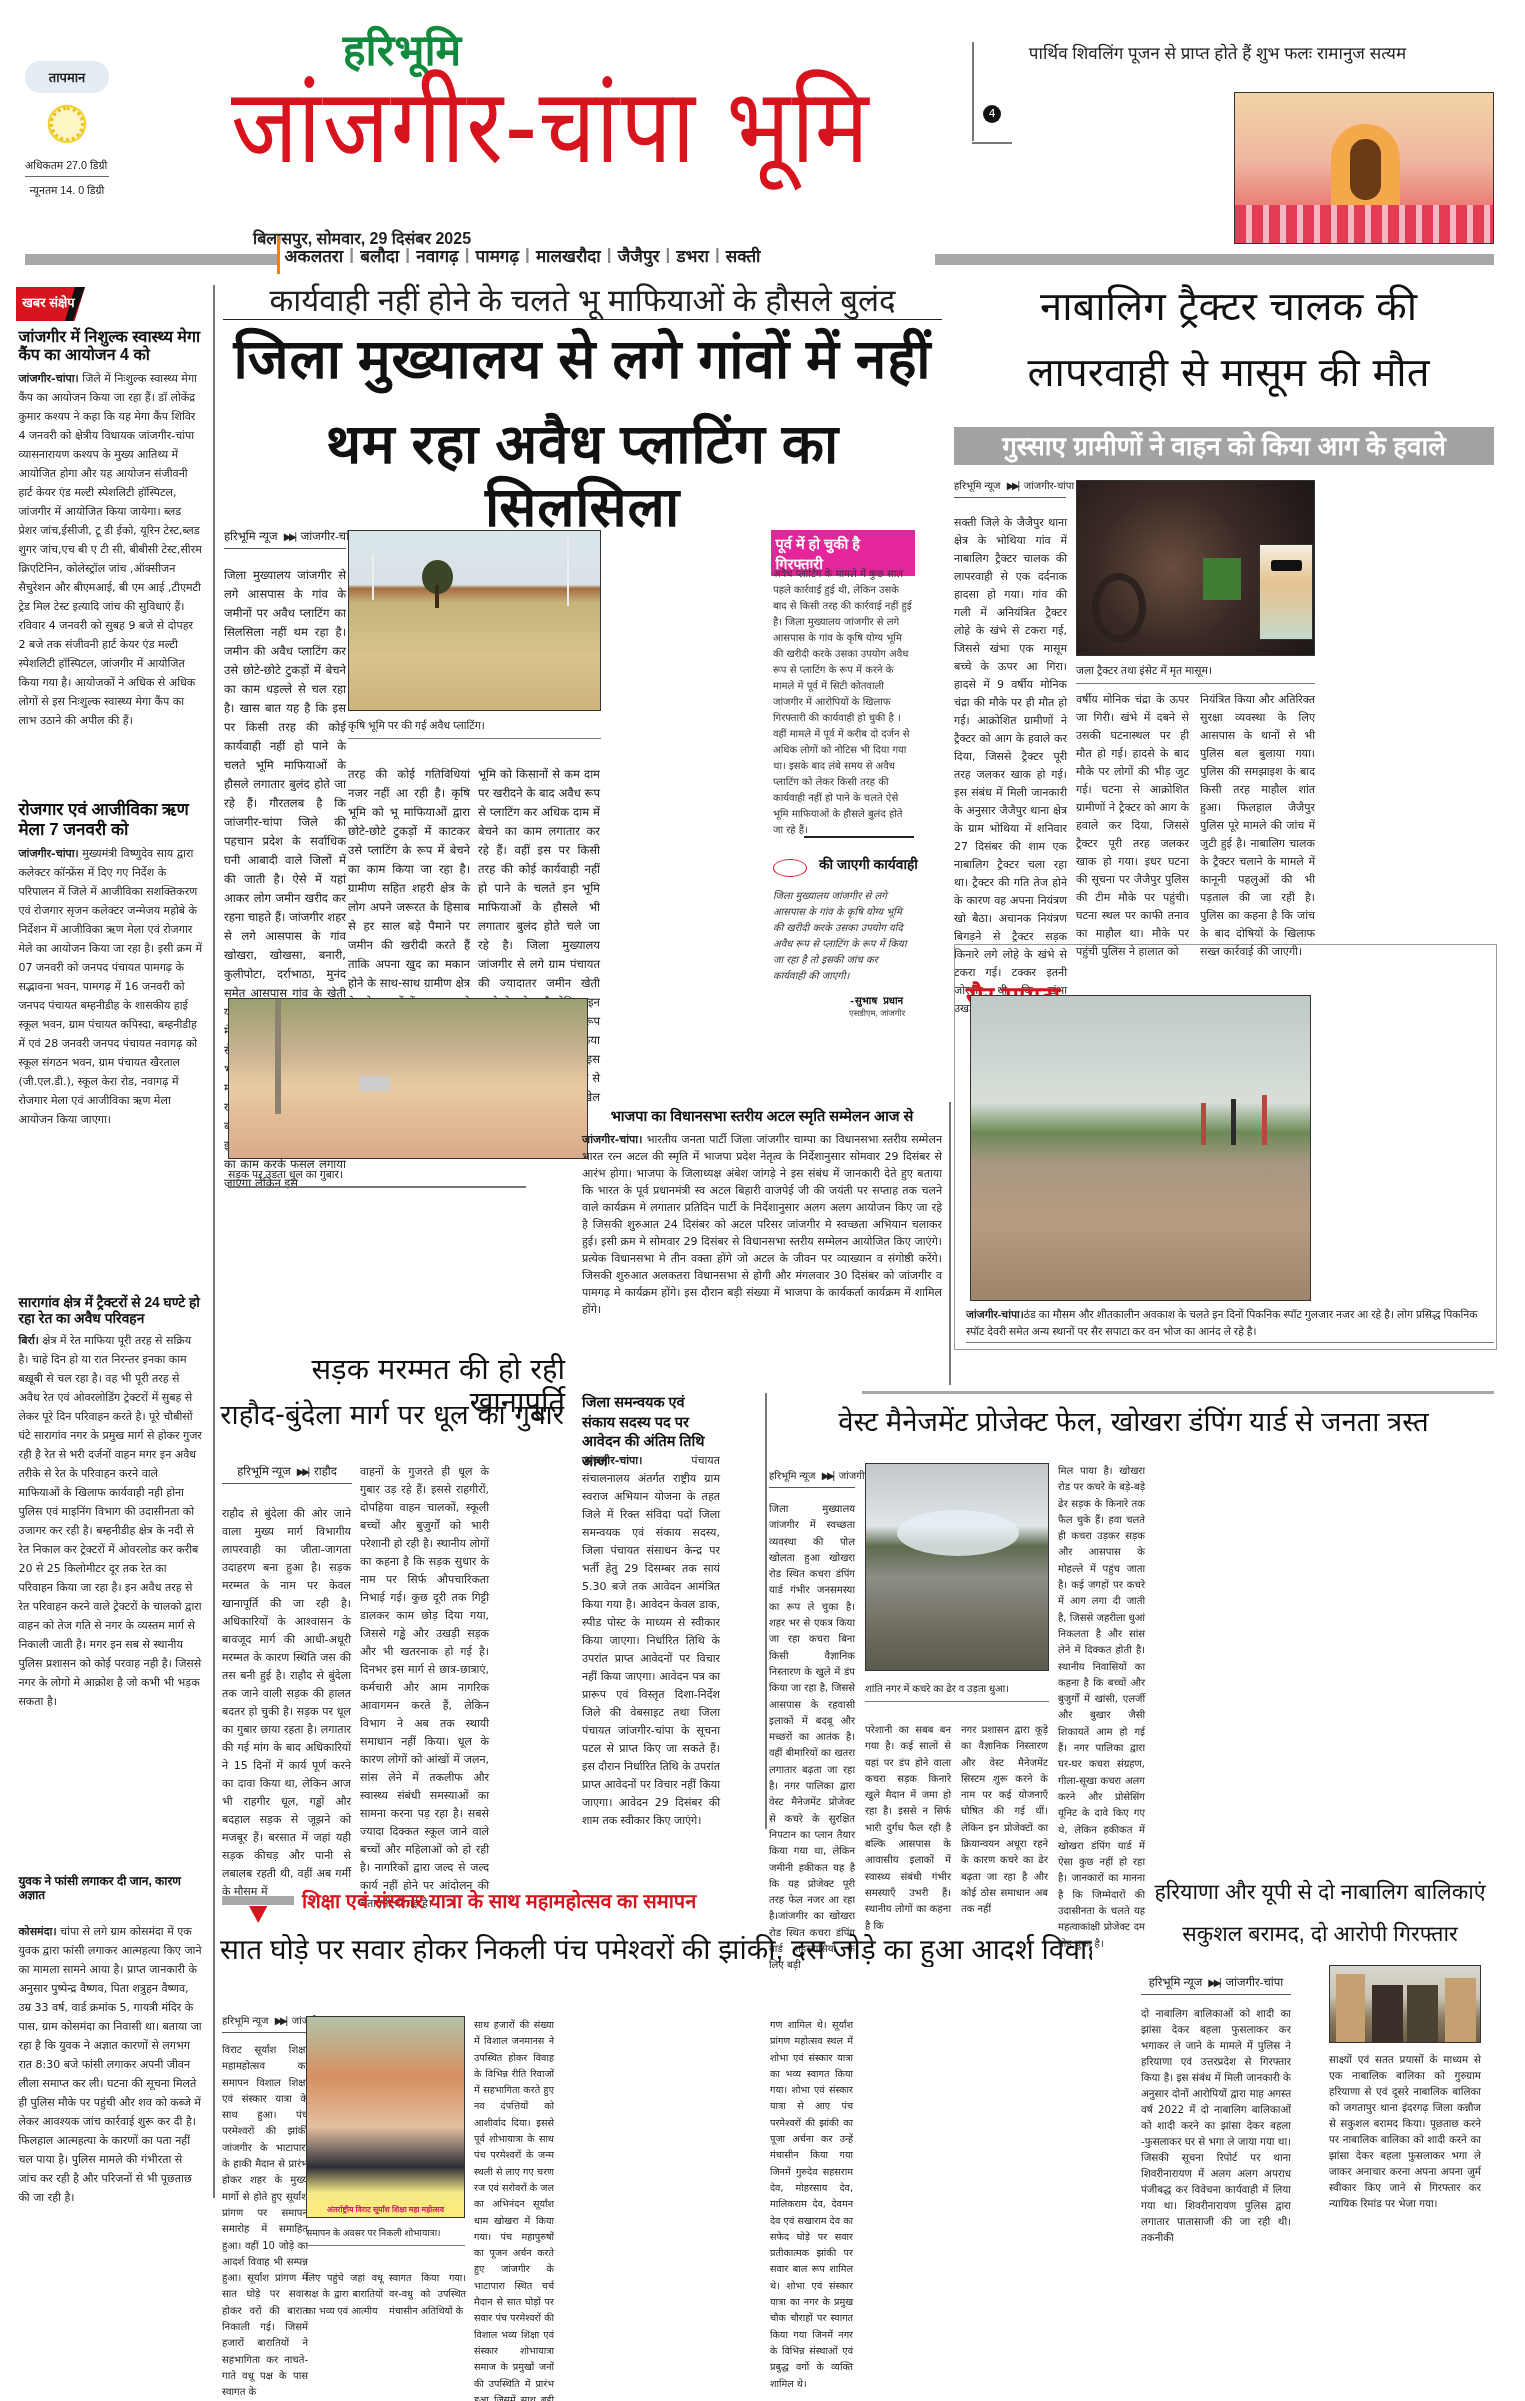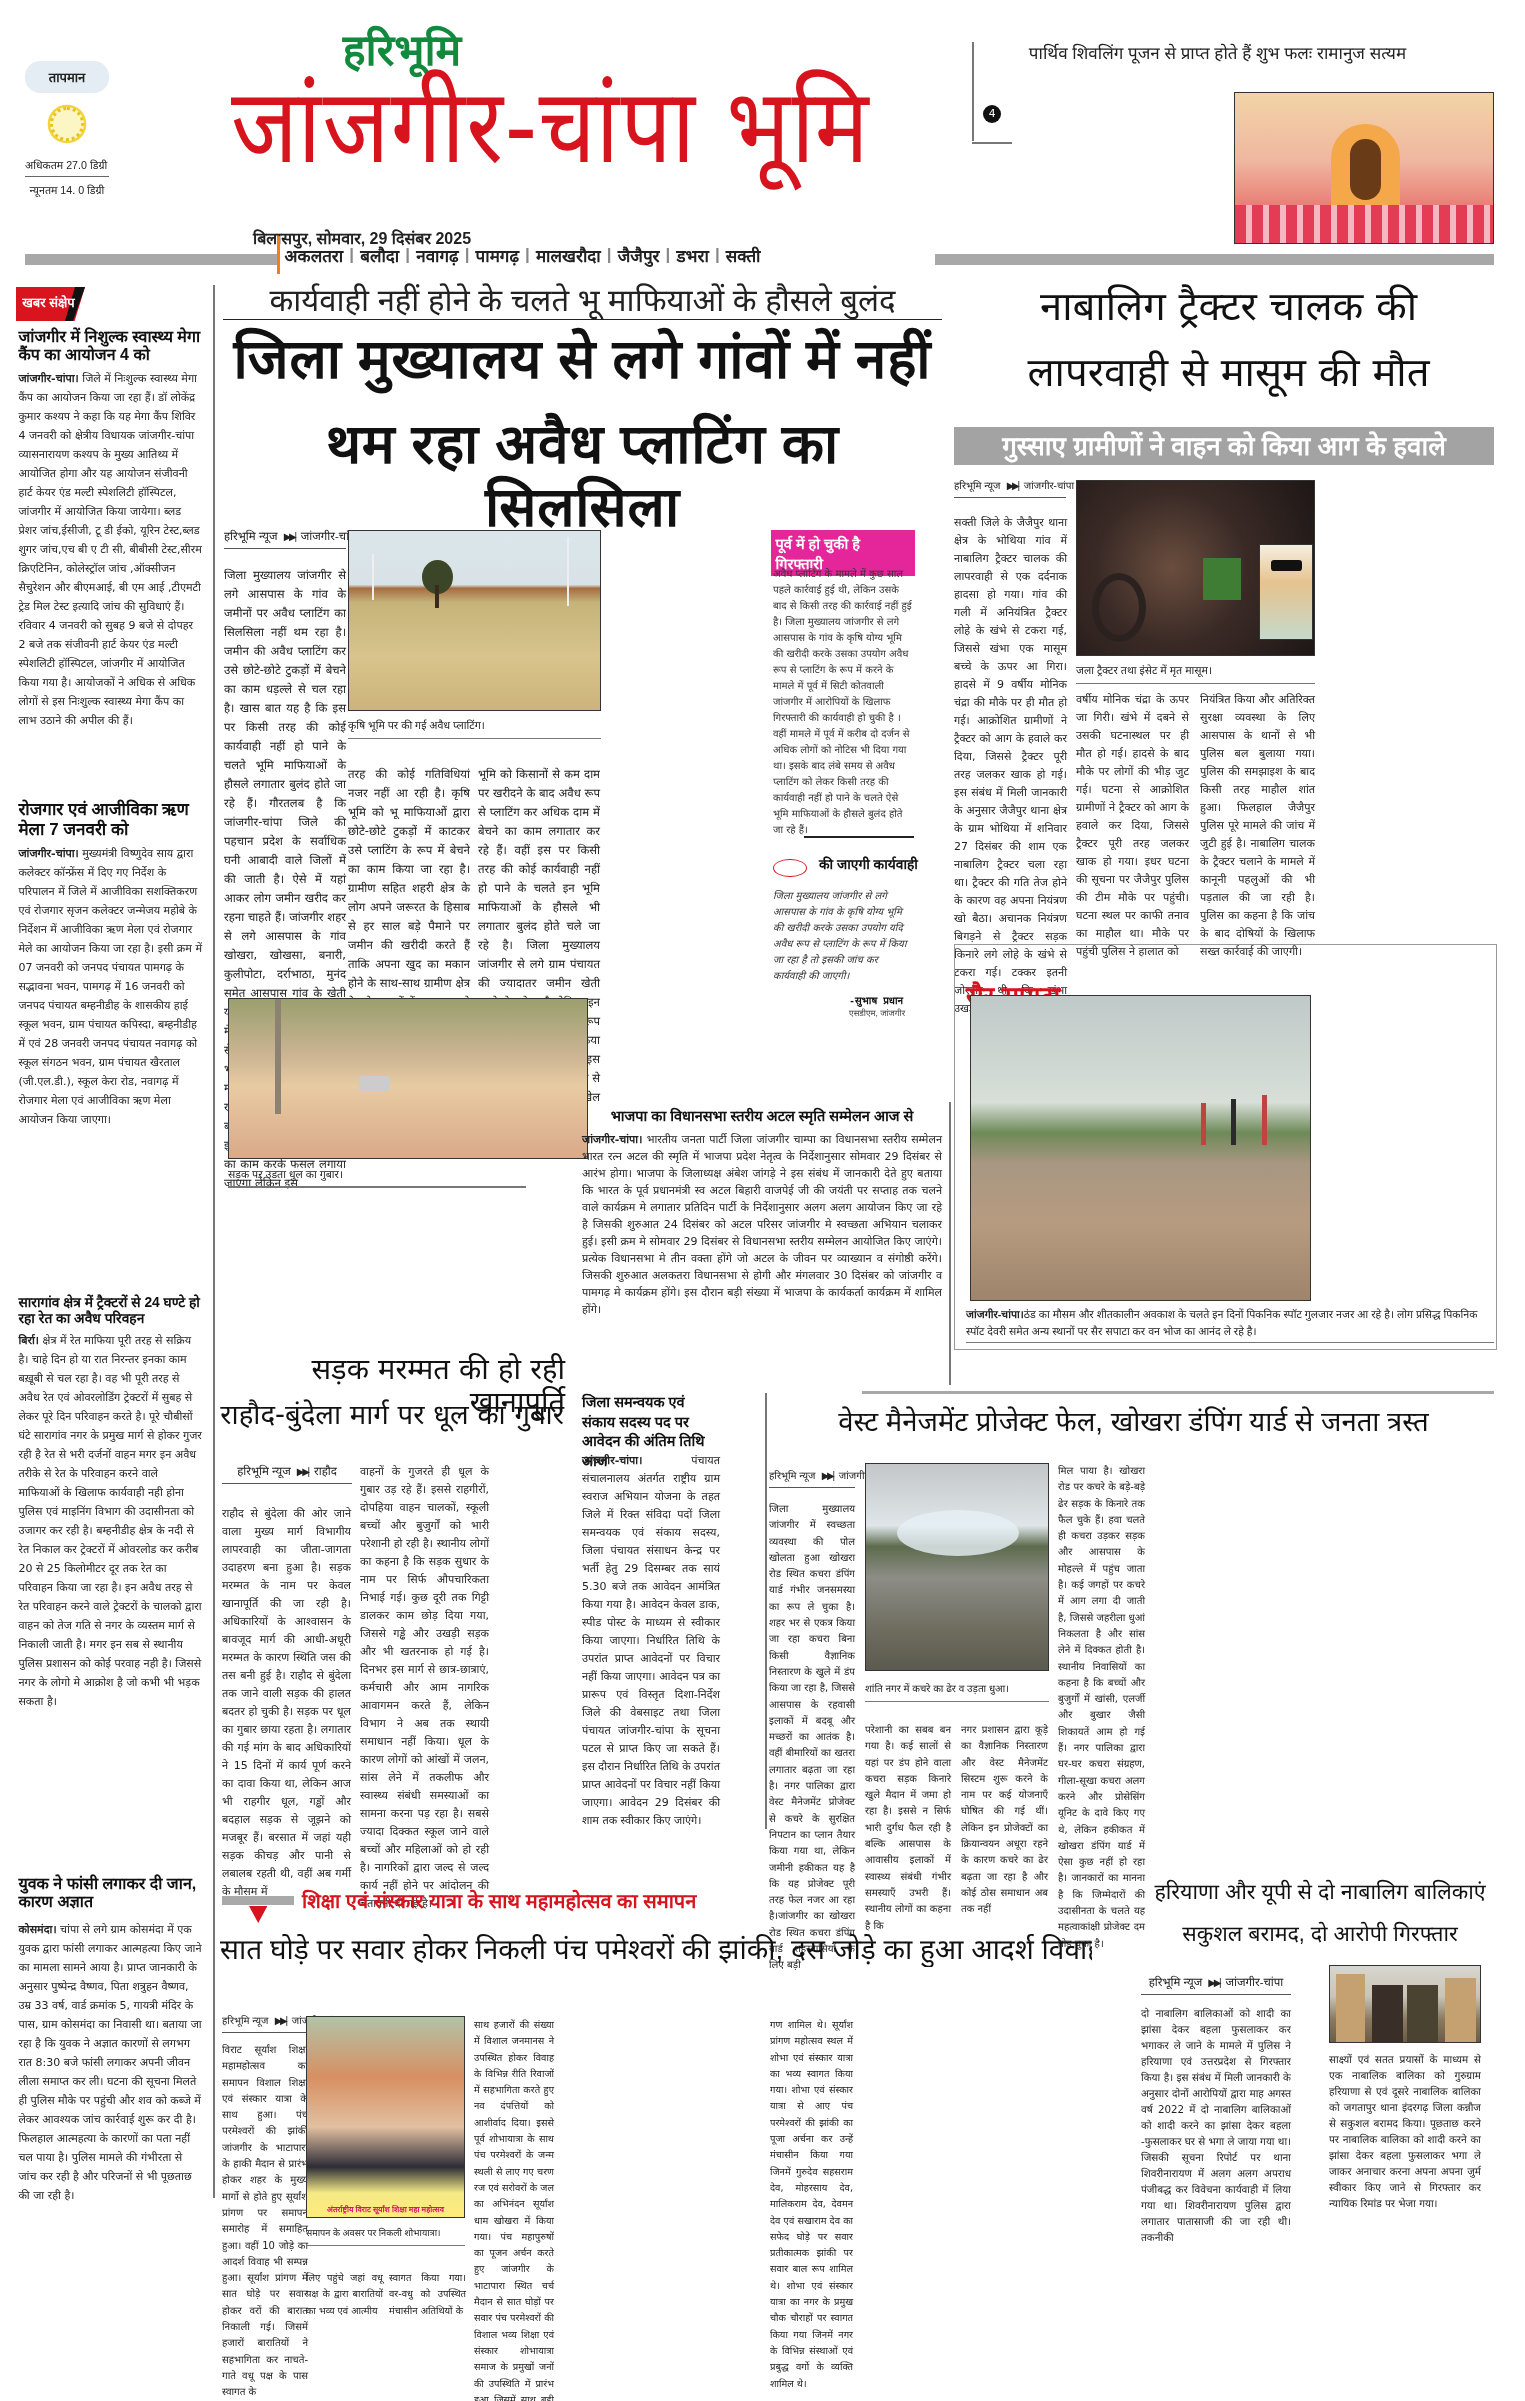--- a/index.html
+++ b/index.html
@@ -73,21 +73,21 @@
 </div>
 <div class="abs" style="left:18.4px;top:800px;width:184px">
   <div class="hl" style="font-size:17px;margin-bottom:4.6px">रोजगार एवं आजीविका ऋण मेला 7 जनवरी को</div>
   <div class="txt" style="font-size:11px;line-height:19px;text-align:left"><span class="lead">जांजगीर-चांपा।</span> <span>मुख्यमंत्री विष्णुदेव साय द्वारा कलेक्टर कॉन्फ्रेंस में दिए गए निर्देश के परिपालन में जिले में आजीविका सशक्तिकरण एवं रोजगार सृजन कलेक्टर जन्मेजय महोबे के निर्देशन में आजीविका ऋण मेला एवं रोजगार मेले का आयोजन किया जा रहा है। इसी क्रम में 07 जनवरी को जनपद पंचायत पामगढ़ के सद्भावना भवन, पामगढ़ में 16 जनवरी को जनपद पंचायत बम्हनीडीह के शासकीय हाई स्कूल भवन, ग्राम पंचायत कपिस्दा, बम्हनीडीह में एवं 28 जनवरी जनपद पंचायत नवागढ़ को स्कूल संगठन भवन, ग्राम पंचायत खैरताल (जी.एल.डी.), स्कूल केरा रोड, नवागढ़ में रोजगार मेला एवं आजीविका ऋण मेला आयोजन किया जाएगा।</span></div>
 </div>
 <div class="abs" style="left:18.4px;top:1295px;width:184px">
   <div class="hl" style="font-size:13.8px;margin-bottom:4.6px">सारागांव क्षेत्र में ट्रैक्टरों से 24 घण्टे हो रहा रेत का अवैध परिवहन</div>
   <div class="txt" style="font-size:11px;line-height:19px;text-align:left"><span class="lead">बिर्रा।</span> <span>क्षेत्र में रेत माफिया पूरी तरह से सक्रिय है। चाहे दिन हो या रात निरन्तर इनका काम बख़ूबी से चल रहा है। वह भी पूरी तरह से अवैध रेत एवं ओवरलोडिंग ट्रेक्टरों में सुबह से लेकर पूरे दिन परिवाहन करते है। पूरे चौबीसों घंटे सारागांव नगर के प्रमुख मार्ग से होकर गुजर रही है रेत से भरी दर्जनों वाहन मगर इन अवैध तरीके से रेत के परिवाहन करने वाले माफियाओं के खिलाफ कार्यवाही नही होना पुलिस एवं माइनिंग विभाग की उदासीनता को उजागर कर रही है। बम्हनीडीह क्षेत्र के नदी से रेत निकाल कर ट्रेक्टरों में ओवरलोड कर करीब 20 से 25 किलोमीटर दूर तक रेत का परिवाहन किया जा रहा है। इन अवैध तरह से रेत परिवाहन करने वाले ट्रेक्टरों के चालको द्वारा वाहन को तेज गति से नगर के व्यस्तम मार्ग से निकाली जाती है। मगर इन सब से स्थानीय पुलिस प्रशासन को कोई परवाह नही है। जिससे नगर के लोगो मे आक्रोश है जो कभी भी भड़क सकता है।</span></div>
 </div>
 <div class="abs" style="left:18.4px;top:1875px;width:184px">
-  <div class="hl" style="font-size:16px;margin-bottom:8px">युवक ने फांसी लगाकर दी जान, कारण अज्ञात</div>
+  <div class="hl" style="font-size:12px;margin-bottom:19px">युवक ने फांसी लगाकर दी जान, कारण अज्ञात</div>
   <div class="txt" style="font-size:11px;line-height:19px;text-align:left"><span class="lead">कोसमंदा।</span> <span>चांपा से लगे ग्राम कोसमंदा में एक युवक द्वारा फांसी लगाकर आत्महत्या किए जाने का मामला सामने आया है। प्राप्त जानकारी के अनुसार पुष्पेन्द्र वैष्णव, पिता शत्रुहन वैष्णव, उम्र 33 वर्ष, वार्ड क्रमांक 5, गायत्री मंदिर के पास, ग्राम कोसमंदा का निवासी था। बताया जा रहा है कि युवक ने अज्ञात कारणों से लगभग रात 8:30 बजे फांसी लगाकर अपनी जीवन लीला समाप्त कर ली। घटना की सूचना मिलते ही पुलिस मौके पर पहुंची और शव को कब्जे में लेकर आवश्यक जांच कार्रवाई शुरू कर दी है। फिलहाल आत्महत्या के कारणों का पता नहीं चल पाया है। पुलिस मामले की गंभीरता से जांच कर रही है और परिजनों से भी पूछताछ की जा रही है।</span></div>
 </div>
 
 <div class="abs" style="left:223px;top:282px;width:719px;text-align:center;font-family:'Liberation Sans',sans-serif;font-size:31px;color:#222;border-bottom:1.5px solid #222;padding-bottom:0;line-height:1.2">कार्यवाही नहीं होने के चलते भू माफियाओं के हौसले बुलंद</div>
 <div class="abs hl" style="left:223px;top:328px;width:719px;text-align:center;font-size:55px;letter-spacing:0.8px">जिला मुख्यालय से लगे गांवों में नहीं</div>
 <div class="abs hl" style="left:223px;top:413px;width:719px;text-align:center;font-size:55px;letter-spacing:0.8px">थम रहा अवैध प्लाटिंग का सिलसिला</div>
 
 <div class="abs dateline" style="left:224px;top:528px;width:122px"><span>हरिभूमि न्यूज</span><span class="arr">▶▶|</span><span>जांजगीर-चांपा</span></div>
 <div class="abs txt" style="left:224px;top:566px;width:122px;font-size:11.5px;line-height:19px">जिला मुख्यालय जांजगीर से लगे आसपास के गांव के जमीनों पर अवैध प्लाटिंग का सिलसिला नहीं थम रहा है। जमीन की अवैध प्लाटिंग कर उसे छोटे-छोटे टुकड़ों में बेचने का काम धड़ल्ले से चल रहा है। खास बात यह है कि इस पर किसी तरह की कोई कार्यवाही नहीं हो पाने के चलते भूमि माफियाओं के हौसले लगातार बुलंद होते जा रहे हैं। गौरतलब है कि जांजगीर-चांपा जिले की पहचान प्रदेश के सर्वाधिक घनी आबादी वाले जिलों में की जाती है। ऐसे में यहां आकर लोग जमीन खरीद कर रहना चाहते हैं। जांजगीर शहर से लगे आसपास के गांव खोखरा, खोखसा, बनारी, कुलीपोटा, दर्राभाठा, मुनंद समेत आसपास गांव के खेती योग्य कृषि भूमि को कम दामों में खरीद कर उसे अवैध रूप से प्लाटिंग कर बेचने का काम भू माफिया कर रहे हैं। भूमि माफियाओं के द्वारा जमीन की खरीदी करने के दौरान इस बात की गारंटी दी जाती है कि इन जमीन पर खेती किसानी का काम करके फसल लगाया जाएगा लेकिन इस</div>
 

